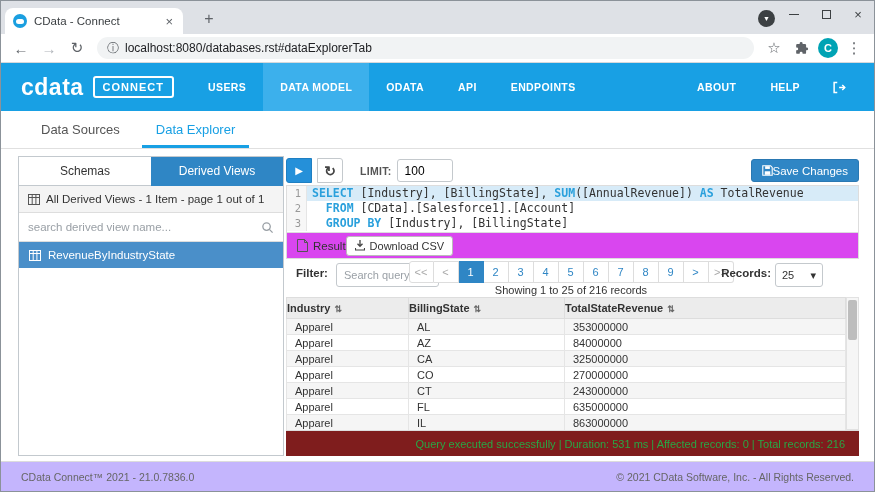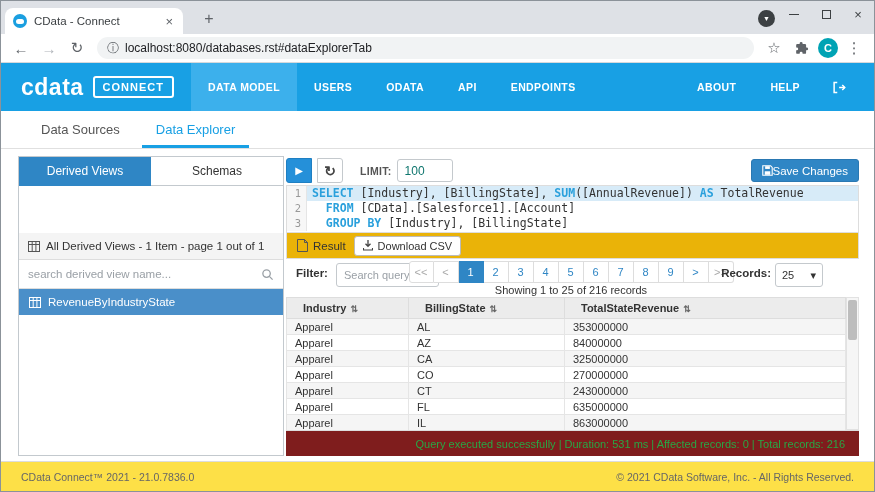--- a/index.html
+++ b/index.html
@@ -60,53 +60,53 @@
 
   
   .content { flex:1; background:#fff; position:relative; }
   .sidepanel { position:absolute; left:17px; top:7px; width:266px; height:300px;
                border:1px solid #c3c9ce; display:flex; flex-direction:column; background:#fff; }
   .side-tabs { display:flex; flex:none; height:29px; }
   .stab { flex:1; display:flex; align-items:center; justify-content:center; font-size:12px; color:#333;
           background:#fff; border-bottom:1px solid #c3c9ce; cursor:pointer; }
   .stab.active { background:#2f86c5; color:#fff; border-bottom:1px solid #2f86c5; }
   .side-summary { flex:none; height:27px; background:#f4f4f4; border-bottom:1px solid #ddd; display:flex;
-                  align-items:center; gap:6px; padding:0 9px; font-size:11.5px; color:#333;margin-top:47px; }
+                  align-items:center; gap:6px; padding:0 9px; font-size:11.5px; color:#333; }
   .side-search { flex:none; height:29px; border-bottom:1px solid #ddd; display:flex; align-items:center; padding:0 9px; }
   .side-search input { flex:1; border:none; outline:none; font-size:11.5px; color:#333;
                        font-family:"Liberation Sans",sans-serif; }
   .side-search input::placeholder { color:#9aa0a6; }
   .side-item { flex:none; height:26px; background:#4a8fc9; color:#fff; display:flex; align-items:center;
                gap:7px; padding:0 10px; font-size:11.5px; cursor:pointer; }
 
   .mainpanel { position:absolute; left:285px; top:7px; width:573px; height:300px;
                display:flex; flex-direction:column; }
 
   .qtoolbar { flex:none; height:29px; display:flex; align-items:center; gap:5px; }
   .runbtn { width:26px; height:25px; background:#2590d9; border:1px solid #1f7fc2; border-radius:3px 0 0 3px;
             color:#fff; font-size:10px; display:flex; align-items:center; justify-content:center; cursor:pointer; }
   .refbtn { width:26px; height:25px; background:#fff; border:1px solid #c4c9cd; border-radius:0 3px 3px 0;
             color:#444; font-size:14px; font-weight:bold; display:flex; align-items:center; justify-content:center; cursor:pointer; }
   .limit-label { font-size:10.5px; font-weight:bold; color:#555; margin-left:12px; letter-spacing:.3px; }
   .limit-input { width:56px; height:23px; border:1px solid #c4c9cd; border-radius:3px; font-size:12px;
-                 padding:0 7px; color:#0f766e; font-family:"Liberation Sans",sans-serif; outline:none; }
+                 padding:0 7px; color:#000000; font-family:"Liberation Sans",sans-serif; outline:none; }
   .savebtn { margin-left:auto; height:23px; background:#2f86c5; border:1px solid #2a78b2; border-radius:3px;
              color:#fff; font-size:11.5px; display:flex; align-items:center; gap:0; padding:0 10px; cursor:pointer; }
 
   .sqleditor { flex:none; height:48px; border:1px solid #ddd; background:#fff;
                font-family:"DejaVu Sans Mono", monospace; font-size:11.5px; overflow:hidden; }
   .sqlline { display:flex; height:15px; line-height:15px; white-space:pre; }
   .sqlline .ln { width:20px; flex:none; text-align:right; padding-right:5px; color:#999; background:#f7f7f7;
                  border-right:1px solid #e5e5e5; font-size:10.5px; }
   .sqlline .code { padding-left:5px; color:#333; }
   .sqlline.hl .code { background:#d7ebf8; flex:1; }
   .kw { color:#2aa0dc; font-weight:bold; }
 
-  .resultbar { flex:none; height:26px; background:#eab308; border:1px solid #ddd; border-top:none;
-               display:flex; align-items:center; gap:8px; padding:0 10px; }
+  .resultbar { flex:none; height:26px; background:#d946ef; border:1px solid #ddd; border-top:none;
+               display:flex; align-items:center; gap:0; padding:0 10px; }
   .result-label { font-size:11.5px; color:#333; display:flex; align-items:center; gap:5px; }
   .dlbtn { height:20px; background:#fff; border:1px solid #bbb; border-radius:3px; color:#333;
            font-size:11px; display:flex; align-items:center; gap:5px; padding:0 8px; cursor:pointer; }
 
   .filterrow { flex:none; height:38px; position:relative; }
   .filter-label { position:absolute; left:10px; top:8px; font-size:11.5px; font-weight:bold; color:#333; }
   .filter-input { position:absolute; left:50px; top:4px; width:103px; height:24px; border:1px solid #c4c9cd;
                   border-radius:3px; font-size:11px; padding:0 7px; color:#333; outline:none;
                   font-family:"Liberation Sans",sans-serif; }
   .filter-input::placeholder { color:#9aa0a6; }
@@ -119,34 +119,34 @@
   .pbtn.active { background:#2f86c5; border-color:#2f86c5; color:#fff; }
   .pager-summary { position:absolute; left:147px; right:150px; top:25px; text-align:center; font-size:11px; color:#333; }
   .records-label { position:absolute; right:88px; top:8px; font-size:11.5px; font-weight:bold; color:#333; }
   .records-select { position:absolute; right:36px; top:4px; width:48px; height:24px; border:1px solid #c4c9cd;
                     border-radius:3px; font-size:11px; color:#333; display:flex; align-items:center;
                     justify-content:space-between; padding:0 6px; cursor:pointer; background:#fff; }
 
   .tablewrap { flex:none; height:133px; display:flex; }
   .rtable { flex:1; border-collapse:collapse; font-size:11px; color:#333; table-layout:fixed; }
   .rtable th { background:#ececec; border:1px solid #ddd; text-align:left; font-size:11px; height:21px;
-               padding:0 16px; font-weight:bold; }
+               padding:0 0; font-weight:bold; }
   .rtable th .sort { color:#666; font-size:9px; margin-left:4px; }
   .rtable td { border:1px solid #e5e5e5; height:16px; padding:0 8px; }
   .rtable tr:nth-child(odd) td { background:#f5f5f5; }
   .col1 { width:122px; } .col2 { width:156px; }
   .vscroll { width:13px; flex:none; background:#f6f6f6; border:1px solid #e2e2e2; position:relative; }
   .vscroll .thumb { position:absolute; left:1px; right:1px; top:2px; height:40px; background:#bdbdbd; border-radius:2px; }
 
   .statusbar { flex:1; border-top:1px solid #ddd; display:flex; align-items:center;
                justify-content:flex-end; padding-right:14px; background:#7f1d1d; }
   .statusbar span { font-size:11px; color:#28a745; }
 
   
-  .appfooter { height:30px; background:#fde047; border-top:1px solid #dcdcdc; display:flex;
+  .appfooter { height:30px; background:#c4b5fd; border-top:1px solid #dcdcdc; display:flex;
                align-items:center; justify-content:space-between; padding:0 20px; flex:none; }
   .appfooter span { font-size:10.5px; color:#666; }
 
   svg { display:block; }
 </style>
 </head>
 <body>
 
 <div class="window">
 
@@ -188,22 +188,22 @@
     <span class="avatar">C</span>
     <span class="navico">⋮</span>
   </div>
 
   <div class="appheader">
     <div class="logo-wrap">
       <span class="logo-text">cdata</span>
       <span class="logo-badge">CONNECT</span>
     </div>
     <div class="mainnav">
+      <div class="navitem">USERS</div>
       <div class="navitem active">DATA MODEL</div>
-      <div class="navitem">USERS</div>
       <div class="navitem">ODATA</div>
       <div class="navitem">API</div>
       <div class="navitem">ENDPOINTS</div>
     </div>
     <div class="navright">
       <div class="navitem">ABOUT</div>
       <div class="navitem">HELP</div>
       <div class="logout-ic">
         <svg width="15" height="15" viewBox="0 0 24 24" fill="none" stroke="#fff" stroke-width="2.4">
             <path d="M10 4H5v16h5"></path>
@@ -216,22 +216,22 @@
 
   <div class="apptabs">
     <div class="ptab">Data Sources</div>
     <div class="ptab active">Data Explorer</div>
   </div>
 
   <div class="content">
 
     <div class="sidepanel">
       <div class="side-tabs">
+        <div class="stab">Schemas</div>
         <div class="stab active">Derived Views</div>
-        <div class="stab">Schemas</div>
       </div>
       <div class="side-summary">
         <svg width="12" height="11" viewBox="0 0 12 11">
             <rect x="0.5" y="0.5" width="11" height="10" fill="none" stroke="#555"></rect>
             <line x1="0.5" y1="3.5" x2="11.5" y2="3.5" stroke="#555"></line>
             <line x1="4.2" y1="0.5" x2="4.2" y2="10.5" stroke="#555"></line>
             <line x1="7.9" y1="0.5" x2="7.9" y2="10.5" stroke="#555"></line>
           </svg>
         <span>All Derived Views - 1 Item - page 1 out of 1</span>
       </div>

